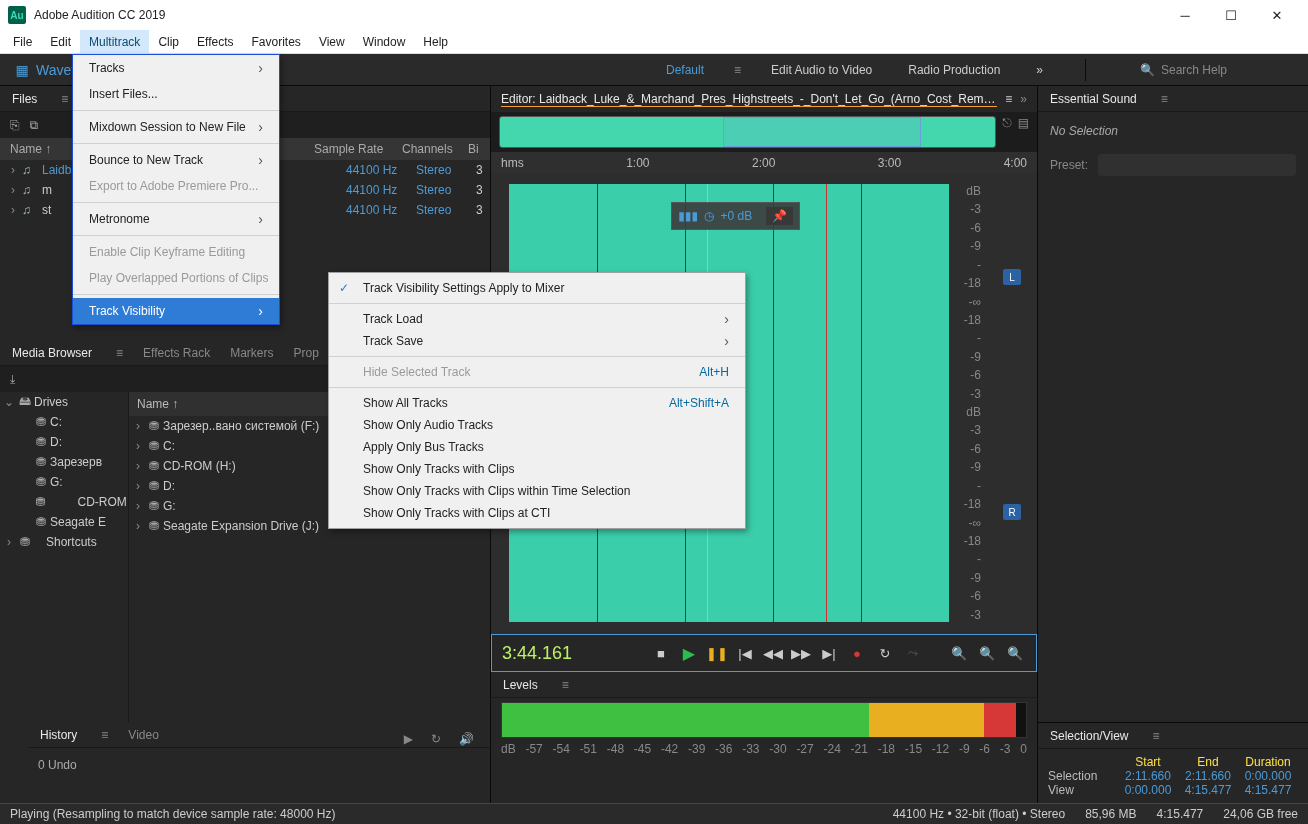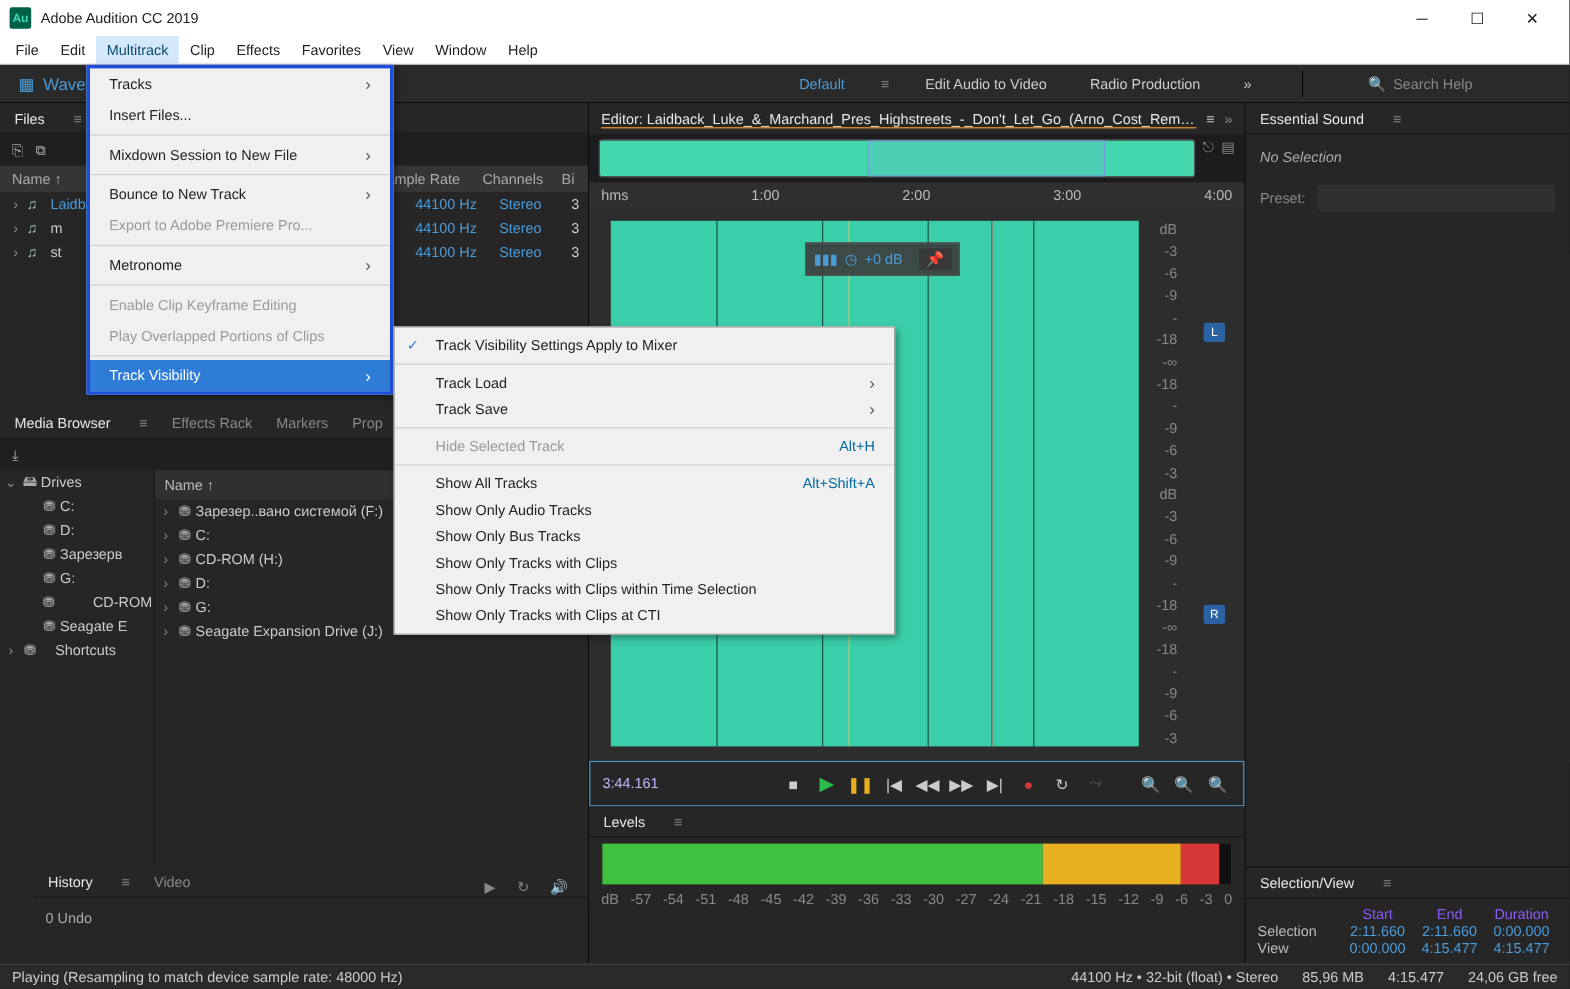--- a/index.html
+++ b/index.html
@@ -65,45 +65,45 @@
 .ov-wave .sel { position: absolute; left: 45%; width: 40%; top: 0; bottom: 0; border: 1px solid #6aa0d8; background: rgba(120,160,220,0.15); }
 .timeline { height: 22px; background: #2f2f2f; display: flex; align-items: center; color: #bbb; font-size: 11px; padding: 0 10px; justify-content: space-between; }
 .waveform { height: 460px; background: #2d2d2d; position: relative; overflow: hidden; }
 .wave-main { position: absolute; left: 18px; right: 88px; top: 10px; bottom: 12px; background: #3bceaa; }
 .wave-vert { position: absolute; top: 0; bottom: 0; width: 1px; background: rgba(0,0,0,0.6); }
 .wave-play { position: absolute; top: 0; bottom: 0; left: 72%; width: 1px; background: #cc3333; }
 .wave-db { position: absolute; right: 56px; top: 10px; bottom: 12px; width: 28px; display: flex; flex-direction: column; justify-content: space-between; color: #888; font-size: 10px; text-align: right; }
 .wave-lr { position: absolute; right: 16px; width: 18px; height: 16px; background: #2a62a3; color: #fff; display: flex; align-items: center; justify-content: center; font-size: 10px; border-radius: 2px; }
 .wave-overlay { position: absolute; left: 33%; top: 28px; background: rgba(60,60,60,0.9); height: 28px; display: flex; align-items: center; padding: 0 6px; gap: 6px; color: #4b9bd8; border: 1px solid #555; }
 .transport { height: 38px; background: #262626; border: 1px solid #4b9bd8; display: flex; align-items: center; padding: 0 10px; gap: 10px; }
-.transport .time { color: #c4b5fd; font-size: 12px; font-weight: 500; }
+.transport .time { color: #bef264; font-size: 18px; font-weight: 500; }
 .transport .tbtns { margin-left: auto; display: flex; gap: 6px; align-items: center; }
 .transport .pbtn { width: 22px; height: 22px; display: flex; align-items: center; justify-content: center; color: #ccc; font-size: 13px; }
 .levelspanel { height: 80px; background: #262626; }
 .levelbar { height: 36px; margin: 4px 10px; background: #111; position: relative; border: 1px solid #333; }
 .levelbar .green { position: absolute; left: 0; top: 0; bottom: 50%; width: 70%; background: #40c040; }
 .levelbar .green2 { position: absolute; left: 0; top: 50%; bottom: 0; width: 70%; background: #40c040; }
 .levelbar .yellow { position: absolute; left: 70%; top: 0; bottom: 0; width: 22%; background: #e8b020; }
 .levelbar .red { position: absolute; left: 92%; top: 0; bottom: 0; width: 6%; background: #d63838; }
 .leveldb { display: flex; justify-content: space-between; margin: 0 10px; color: #888; font-size: 10px; }
 
 
 .rightcol { position: absolute; left: 1038px; top: 0; right: 0; height: 717px; }
 .esspanel { height: 636px; }
 .essbody { padding: 12px; color: #aaa; font-style: italic; }
 .presetrow { margin-top: 16px; display: flex; align-items: center; gap: 10px; color: #888; font-style: normal; }
 .selviewpanel { height: 81px; border-top: 1px solid #0a0a0a; }
 .svtable { padding: 6px 10px; }
 .svtable .svr { display: flex; }
 .svtable .svlabel { width: 70px; color: #bbb; }
-.svtable .svh { flex: 1; text-align: center; color: #8b5cf6; }
+.svtable .svh { flex: 1; text-align: center; color: #fde047; }
 .svtable .svv { flex: 1; text-align: center; color: #4b9bd8; }
 
 
-.dropdown { position: absolute; left: 72px; top: 54px; width: 256px; background: #f0f0f0; border: 3px solid #1d4ed8; box-shadow: 2px 3px 6px rgba(0,0,0,0.35); z-index: 50; color: #222; }
+.dropdown { position: absolute; left: 72px; top: 54px; width: 208px; background: #f0f0f0; border: 1px solid #1d4ed8; box-shadow: 2px 3px 6px rgba(0,0,0,0.35); z-index: 50; color: #222; }
 .dropdown .dd { height: 26px; display: flex; align-items: center; padding: 0 16px; cursor: default; white-space: nowrap; }
 .dropdown .dd.dis { color: #9a9a9a; }
 .dropdown .dd.sub::after { content: "›"; margin-left: auto; font-size: 14px; color: #555; }
 .dropdown .dd.hl { background: #2e7cd6; color: #fff; }
 .dropdown .dd.hl::after { color: #fff; }
 .dropdown .sep { height: 1px; background: #d0d0d0; margin: 3px 0; }
 .submenu { position: absolute; left: 328px; top: 272px; width: 418px; background: #f0f0f0; border: 1px solid #a0a0a0; box-shadow: 2px 3px 6px rgba(0,0,0,0.35); z-index: 51; color: #222; padding: 4px 0; }
 .submenu .dd { height: 22px; display: flex; align-items: center; padding: 0 16px 0 34px; cursor: default; position: relative; }
 .submenu .dd .chk { position: absolute; left: 10px; color: #2e7cd6; }
 .submenu .dd.sub::after { content: "›"; margin-left: auto; font-size: 14px; color: #555; }
@@ -525,21 +525,21 @@
     </div>
     <div class="sep"></div>
     <div class="dd">
       <span>Show All Tracks</span>
       <span class="sc">Alt+Shift+A</span>
     </div>
     <div class="dd">
       <span>Show Only Audio Tracks</span>
     </div>
     <div class="dd">
-      <span>Show Only Bus Tracks</span>
+      <span>Apply Only Bus Tracks</span>
     </div>
     <div class="dd">
       <span>Show Only Tracks with Clips</span>
     </div>
     <div class="dd">
       <span>Show Only Tracks with Clips within Time Selection</span>
     </div>
     <div class="dd">
       <span>Show Only Tracks with Clips at CTI</span>
     </div>

